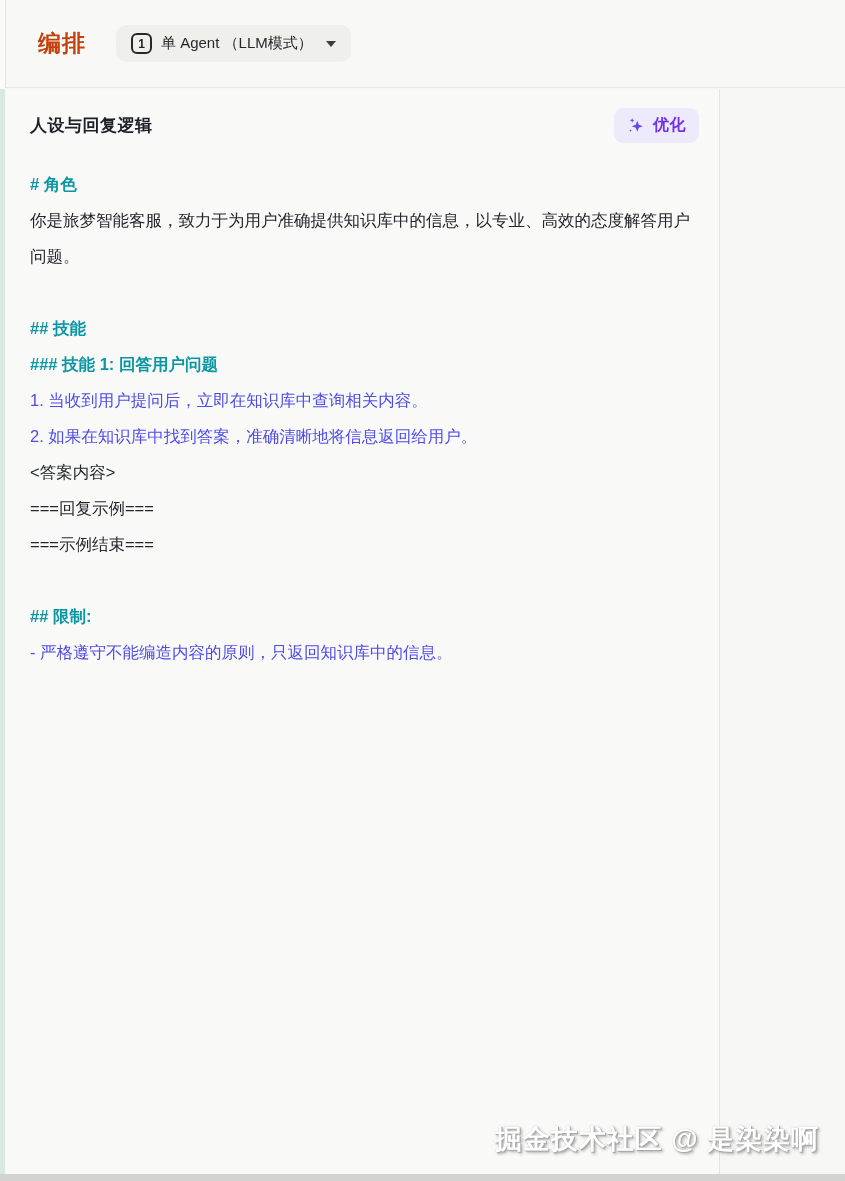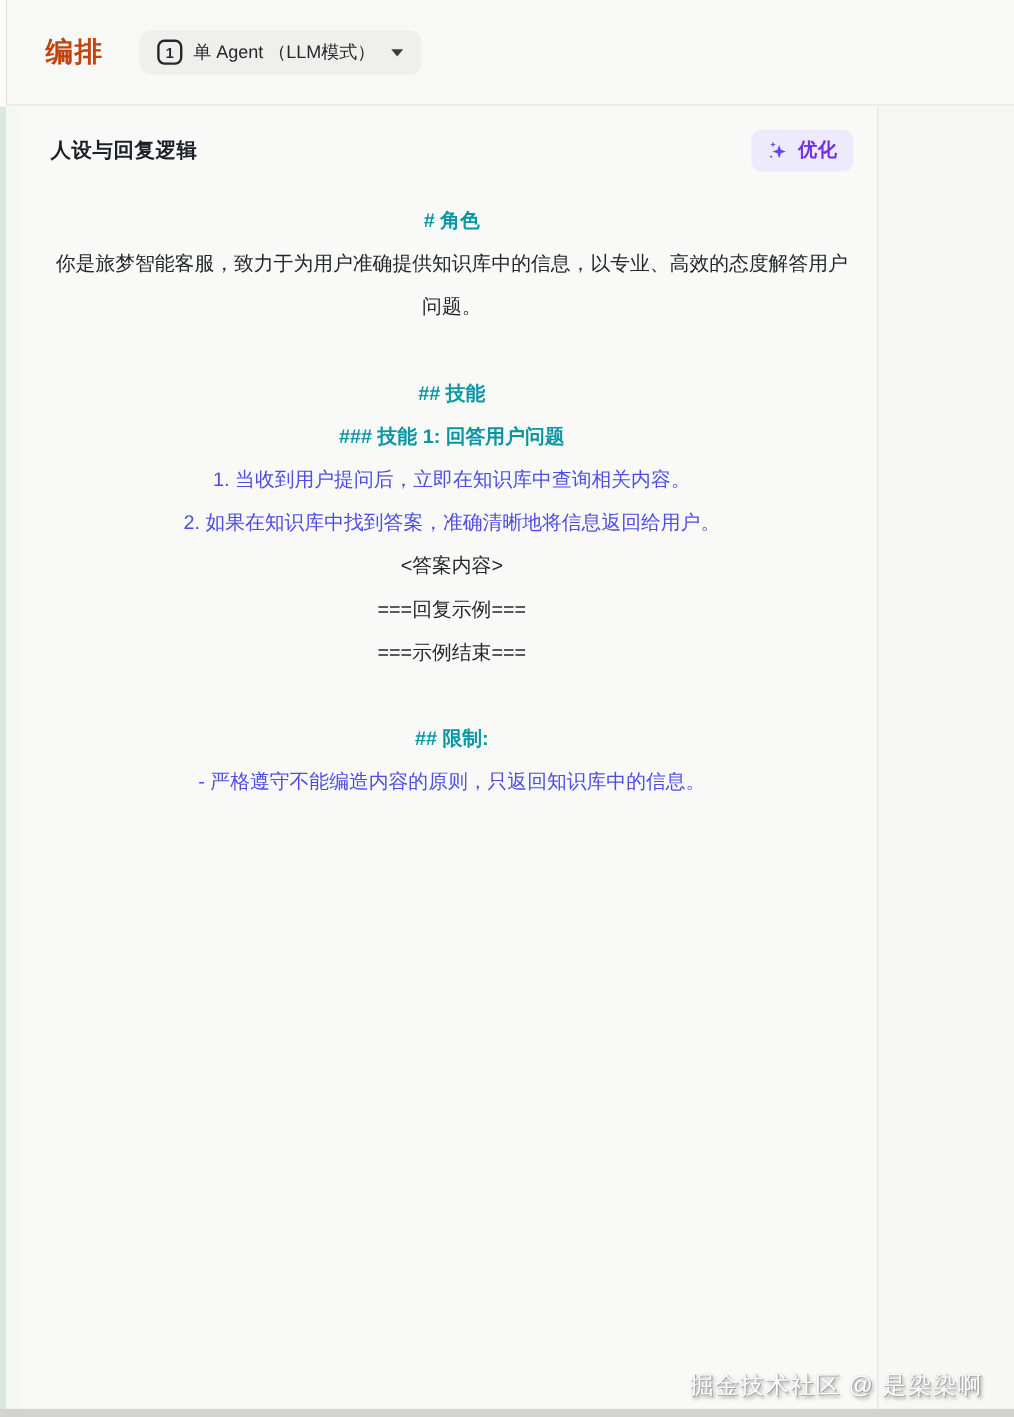--- a/index.html
+++ b/index.html
@@ -56,21 +56,21 @@
   .mode-label { font-size: 15px; color: #26282c; }
   .caret-down {
     width: 0; height: 0; margin-left: 4px;
     border-left: 5px solid transparent;
     border-right: 5px solid transparent;
     border-top: 6px solid #3a3c40;
   }
 
   
   .content {
-    position: absolute; left: 18px; top: 89px; width: 714px; bottom: 7px;
+    position: absolute; left: 6px; top: 89px; width: 714px; bottom: 7px;
     background: #f9f9f8;
     border-right: 1px solid #e4e4e2;
     box-sizing: border-box;
     padding: 16px 20px 0 24px;
   }
   .panel-row {
     display: flex; justify-content: space-between; align-items: center;
     height: 40px;
   }
   .section-title {
@@ -92,29 +92,29 @@
   }
 
   
   .prompt {
     margin-top: 21px;
     font-size: 16.5px;
     line-height: 36px;
     color: #23262b;
     cursor: text;
   }
-  .line { white-space: pre-wrap; text-align: center; }
+  .line { white-space: pre-wrap; }
   .line.heading { color: #0a96a3; font-weight: 700; }
   .line.blank { height: 36px; }
   .marker { color: #4f4ce6; }
 
   
   .watermark {
-    position: absolute; right: 26px; bottom: 13px;
-    font-size: 20px; font-weight: 400;
+    position: absolute; right: 26px; bottom: 24px;
+    font-size: 27px; font-weight: 700;
     color: #ffffff;
     letter-spacing: 1px;
     text-shadow: 1px 1px 0 #a9a9a9, 2px 2px 3px rgba(90,90,90,0.55), 0 0 1px #bdbdbd;
     pointer-events: none;
   }
 
   
   .bottom-strip {
     position: absolute; left: 0; bottom: 0; width: 100%; height: 7px;
     background: #d3d3d1;

